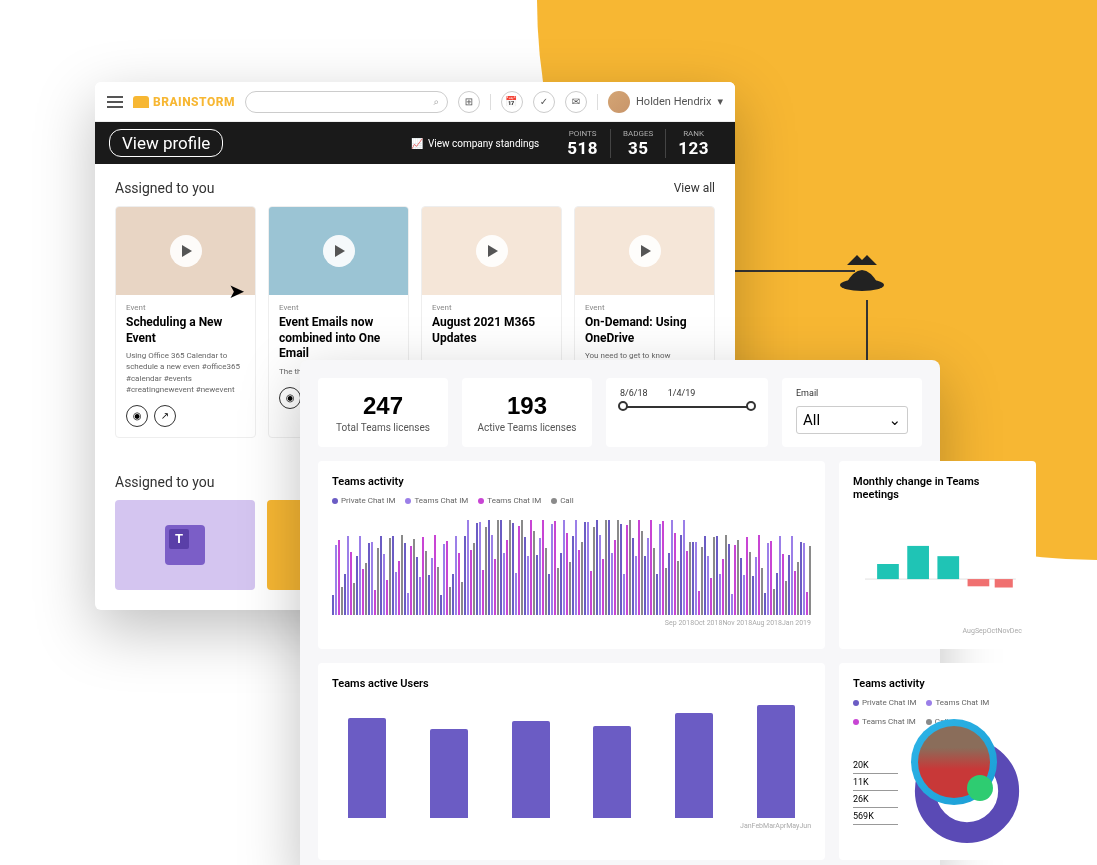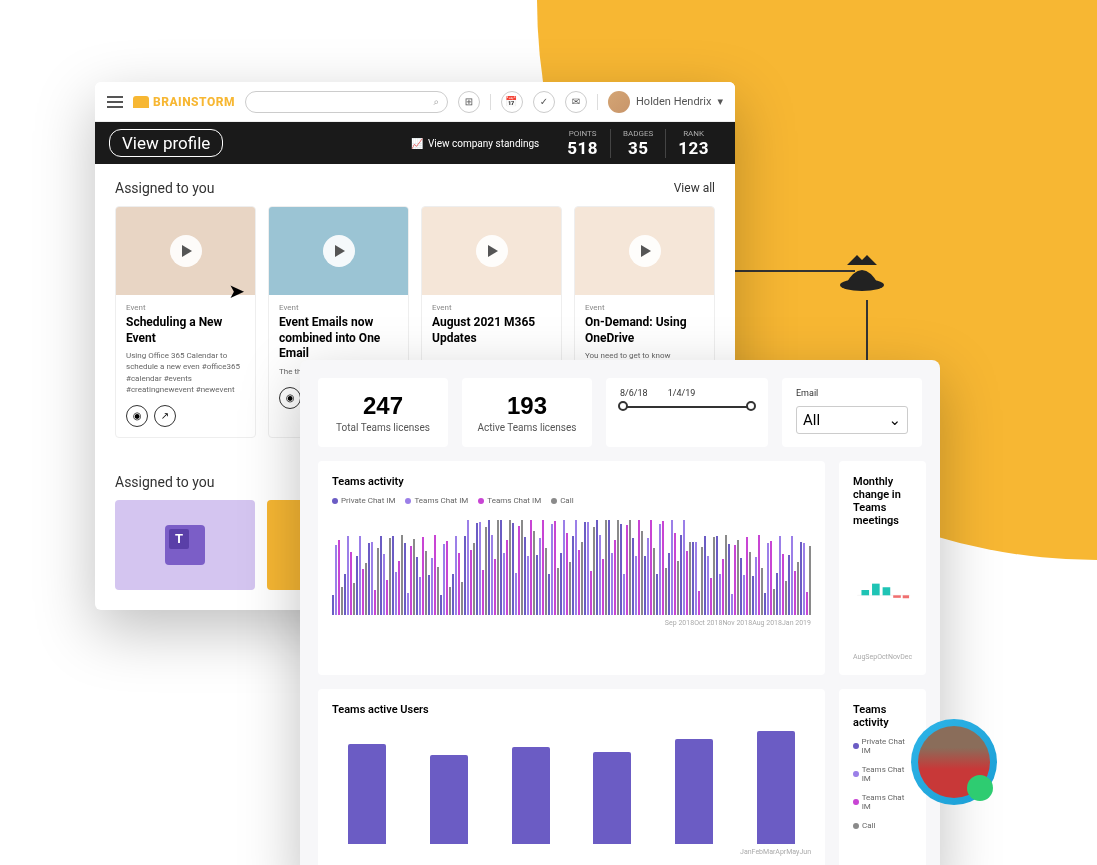--- a/index.html
+++ b/index.html
@@ -584,20 +584,34 @@
           </div>
           <div class="legend-item">
             <span class="legend-dot" style="background:#c845d4"></span>
             <span>Teams Chat IM</span>
           </div>
           <div class="legend-item">
             <span class="legend-dot" style="background:#8a8a8a"></span>
             <span>Call</span>
           </div>
         </div>
+      <div class="donut-wrap">
+        <div class="donut-labels" id="donutlabels">
+            <div>20K</div>
+            <div>11K</div>
+            <div>26K</div>
+            <div>569K</div>
+          </div>
+        <svg width="110" height="110" viewBox="0 0 42 42">
+          <circle cx="21" cy="21" r="15.9" fill="none" stroke="#5a4ab5" stroke-width="8"></circle>
+          <circle cx="21" cy="21" r="15.9" fill="none" stroke="#c845d4" stroke-width="8" stroke-dasharray="4 96" stroke-dashoffset="25"></circle>
+          <circle cx="21" cy="21" r="15.9" fill="none" stroke="#9b7fe8" stroke-width="8" stroke-dasharray="2 98" stroke-dashoffset="21"></circle>
+          <circle cx="21" cy="21" r="15.9" fill="none" stroke="#6b5cc4" stroke-width="8" stroke-dasharray="3 97" stroke-dashoffset="19"></circle>
+        </svg>
+      </div>
     </div>
   </div>
 </div>
 
 <div class="float-avatar">
   <div class="circ">
       <div class="person"></div>
     </div>
   <div class="status-dot"></div>
 </div>

